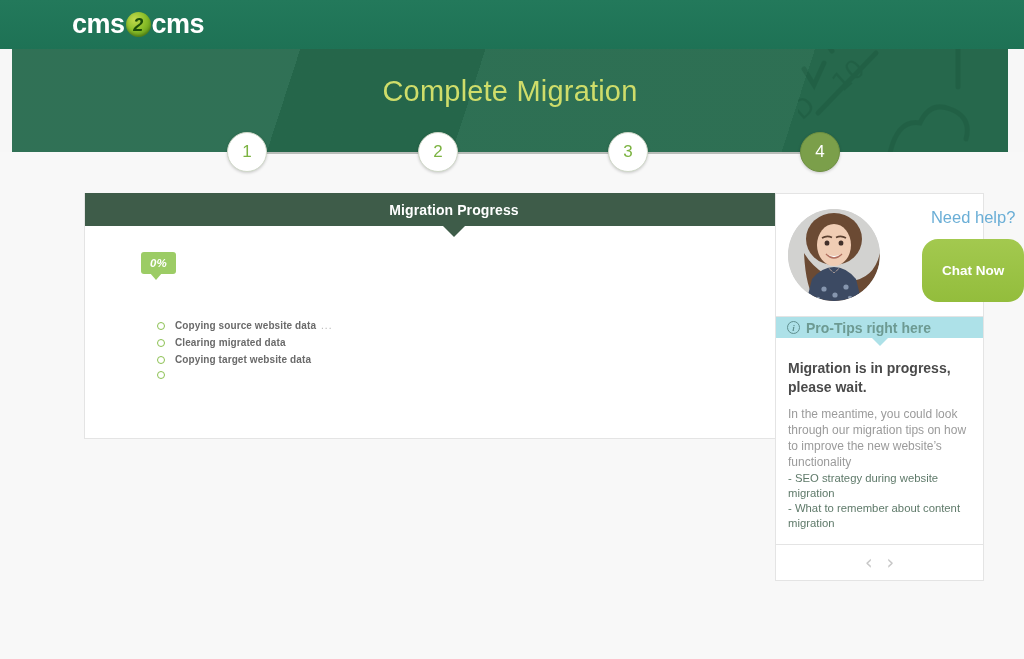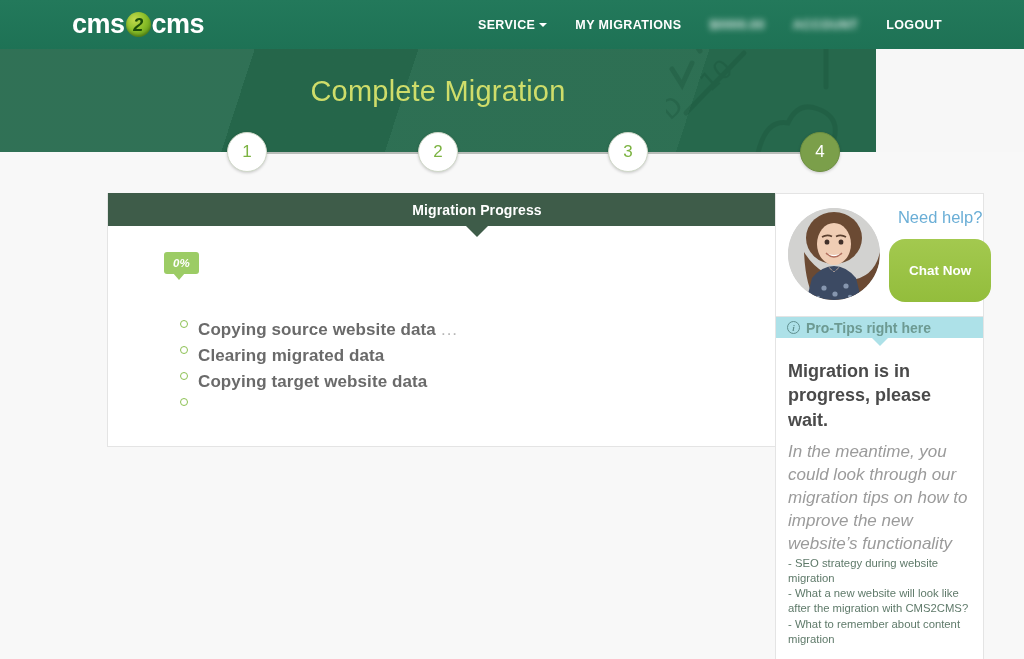--- a/index.html
+++ b/index.html
@@ -57,22 +57,22 @@
   .nav-redacted {
     display: inline-block; padding: 0 14px;
     font-size: 12.5px; font-weight: bold; color: rgba(255,255,255,0.85);
     filter: blur(3.2px);
     letter-spacing: 0.4px; white-space: nowrap;
     cursor: pointer;
   }
 
   
   .hero {
-    position: absolute; top: 49px; left: 0;
-    width: 876px; height: 103px;
+    position: absolute; top: 49px; left: 12px;
+    width: 996px; height: 103px;
     overflow: hidden;
     background: #276b4e;
   }
   .hero-bands {
     position: absolute; inset: 0;
     background:
       linear-gradient(108deg,
         rgba(255,255,255,0.045) 0%,
         rgba(255,255,255,0.045) 28%,
         rgba(0,0,0,0.05) 28%,
@@ -124,21 +124,20 @@
   
   .page { position: absolute; top: 152px; left: 0; width: 1024px; height: 507px; background: #f8f8f8; }
 
   
   .progress-panel {
     position: absolute; left: 84px; top: 41px;
     width: 740px;
     background: #ffffff;
     border: 1px solid #e4e4e4;
     border-top: none;
-    margin-left: 23px;
   }
   .panel-head {
     position: relative;
     background: #3e5c49;
     height: 33px;
     display: flex; align-items: center; justify-content: center;
   }
   .panel-head-title {
     color: #ffffff; font-size: 14px; font-weight: bold; letter-spacing: 0.1px;
   }
@@ -162,39 +161,39 @@
   }
   .pct-badge::after {
     content: ""; position: absolute; left: 9px; bottom: -6px;
     border-left: 6px solid transparent;
     border-right: 6px solid transparent;
     border-top: 7px solid #9ccc65;
   }
 
   .task-list { list-style: none; margin: 34px 0 0 0; padding: 0 0 0 72px; }
   .task-item {
-    display: flex; align-items: flex-start;
+    display: flex; align-items: center;
     margin-bottom: 6px;
-    font-size: 17px; font-weight: bold; color: #6a6a6a;
+    font-size: 10px; font-weight: bold; color: #6a6a6a;
     letter-spacing: 0.1px;
   }
   .task-bullet {
     width: 8px; height: 8px; border-radius: 50%;
     border: 1.6px solid #8cc152;
     margin-right: 10px; flex: none;
   }
   .task-dots { color: #b6b6b6; font-weight: normal; margin-left: 5px; letter-spacing: 1px; }
 
   
   .sidebar { position: absolute; left: 775px; top: 41px; width: 209px; }
   .help-card {
     background: #ffffff;
     border: 1px solid #e4e4e4;
     padding: 14px 12px 14px 12px;
-    display: flex; 
+    display: flex; align-items: center; gap: 33px;
   }
   .avatar {
     width: 92px; height: 92px; border-radius: 50%;
     flex: none; overflow: hidden;
     background: #cfcfcf;
     position: relative;
   }
   .avatar svg { display: block; }
   .help-right { margin-left: 9px; display: flex; flex-direction: column; align-items: center; }
   .need-help {
@@ -234,25 +233,25 @@
     font-family: "Liberation Serif", serif;
   }
   .protips-label { color: #6d9a92; font-size: 14px; font-weight: bold; }
 
   .tips-card {
     background: #ffffff;
     border: 1px solid #e4e4e4; border-top: none;
     padding: 21px 14px 12px 12px;
   }
   .tips-title {
-    font-size: 18px; font-weight: bold; color: #4a4a4a;
+    font-size: 14px; font-weight: bold; color: #4a4a4a;
     line-height: 1.35; margin: 0 0 9px 0;
   }
   .tips-intro {
-    font-size: 17px; color: #9b9b9b; line-height: 1.35; margin: 0; font-style: italic;
+    font-size: 12px; color: #9b9b9b; line-height: 1.35; margin: 0;
   }
   .tip-link {
     display: block;
     font-size: 11.3px; font-weight: normal; color: #5f7a6a;
     line-height: 1.35; text-decoration: none; cursor: pointer;
   }
 
   .tips-nav {
     background: #ffffff;
     border: 1px solid #e4e4e4; border-top: none;
@@ -269,27 +268,20 @@
 </head>
 <body>
 
 <div class="site-header">
   <div class="logo">
     <span>cms</span>
     <span class="logo-mark">2</span>
     <span>cms</span>
   </div>
 
-  <nav class="main-nav">
-    <a class="nav-item" href="#"><span>SERVICE</span><span class="caret"></span></a>
-    <a class="nav-item" href="#">MY MIGRATIONS</a>
-    <span class="nav-redacted">$0000.00</span>
-    <span class="nav-redacted">ACCOUNT</span>
-    <a class="nav-item" href="#">LOGOUT</a>
-  </nav>
 </div>
 
 <div class="hero">
   <div class="hero-bands"></div>
   <svg class="hero-doodle" width="210" height="130" viewBox="0 0 210 130">
     <g fill="none" stroke="#185138" stroke-width="5" stroke-linecap="round">
       <line x1="20" y1="78" x2="78" y2="18"></line>
       <path d="M6 34 l10 16 l10 -22"></path>
       <text x="44" y="58" font-size="26" font-family="DejaVu Sans, sans-serif" fill="#185138" stroke="none" transform="rotate(-42 44 58)">10</text>
       <text x="4" y="86" font-size="26" font-family="DejaVu Sans, sans-serif" fill="#185138" stroke="none" transform="rotate(-42 4 86)">D</text>
@@ -384,21 +376,20 @@
 
     <div class="protips-bar">
       <span class="info-icon">i</span>
       <span class="protips-label">Pro-Tips right here</span>
     </div>
 
     <div class="tips-card">
       <p class="tips-title">Migration is in progress, please wait.</p>
       <p class="tips-intro">In the meantime, you could look through our migration tips on how to improve the new website’s functionality</p>
       <a class="tip-link" href="#">-  SEO strategy during website migration</a>
-      <a class="tip-link" href="#">-  What a new website will look like after the migration with CMS2CMS?</a>
       <a class="tip-link" href="#">-  What to remember about content migration</a>
     </div>
 
     <div class="tips-nav">
       <span class="tips-arrow">‹</span>
       <span class="tips-arrow">›</span>
     </div>
 
   </aside>
 </div>

